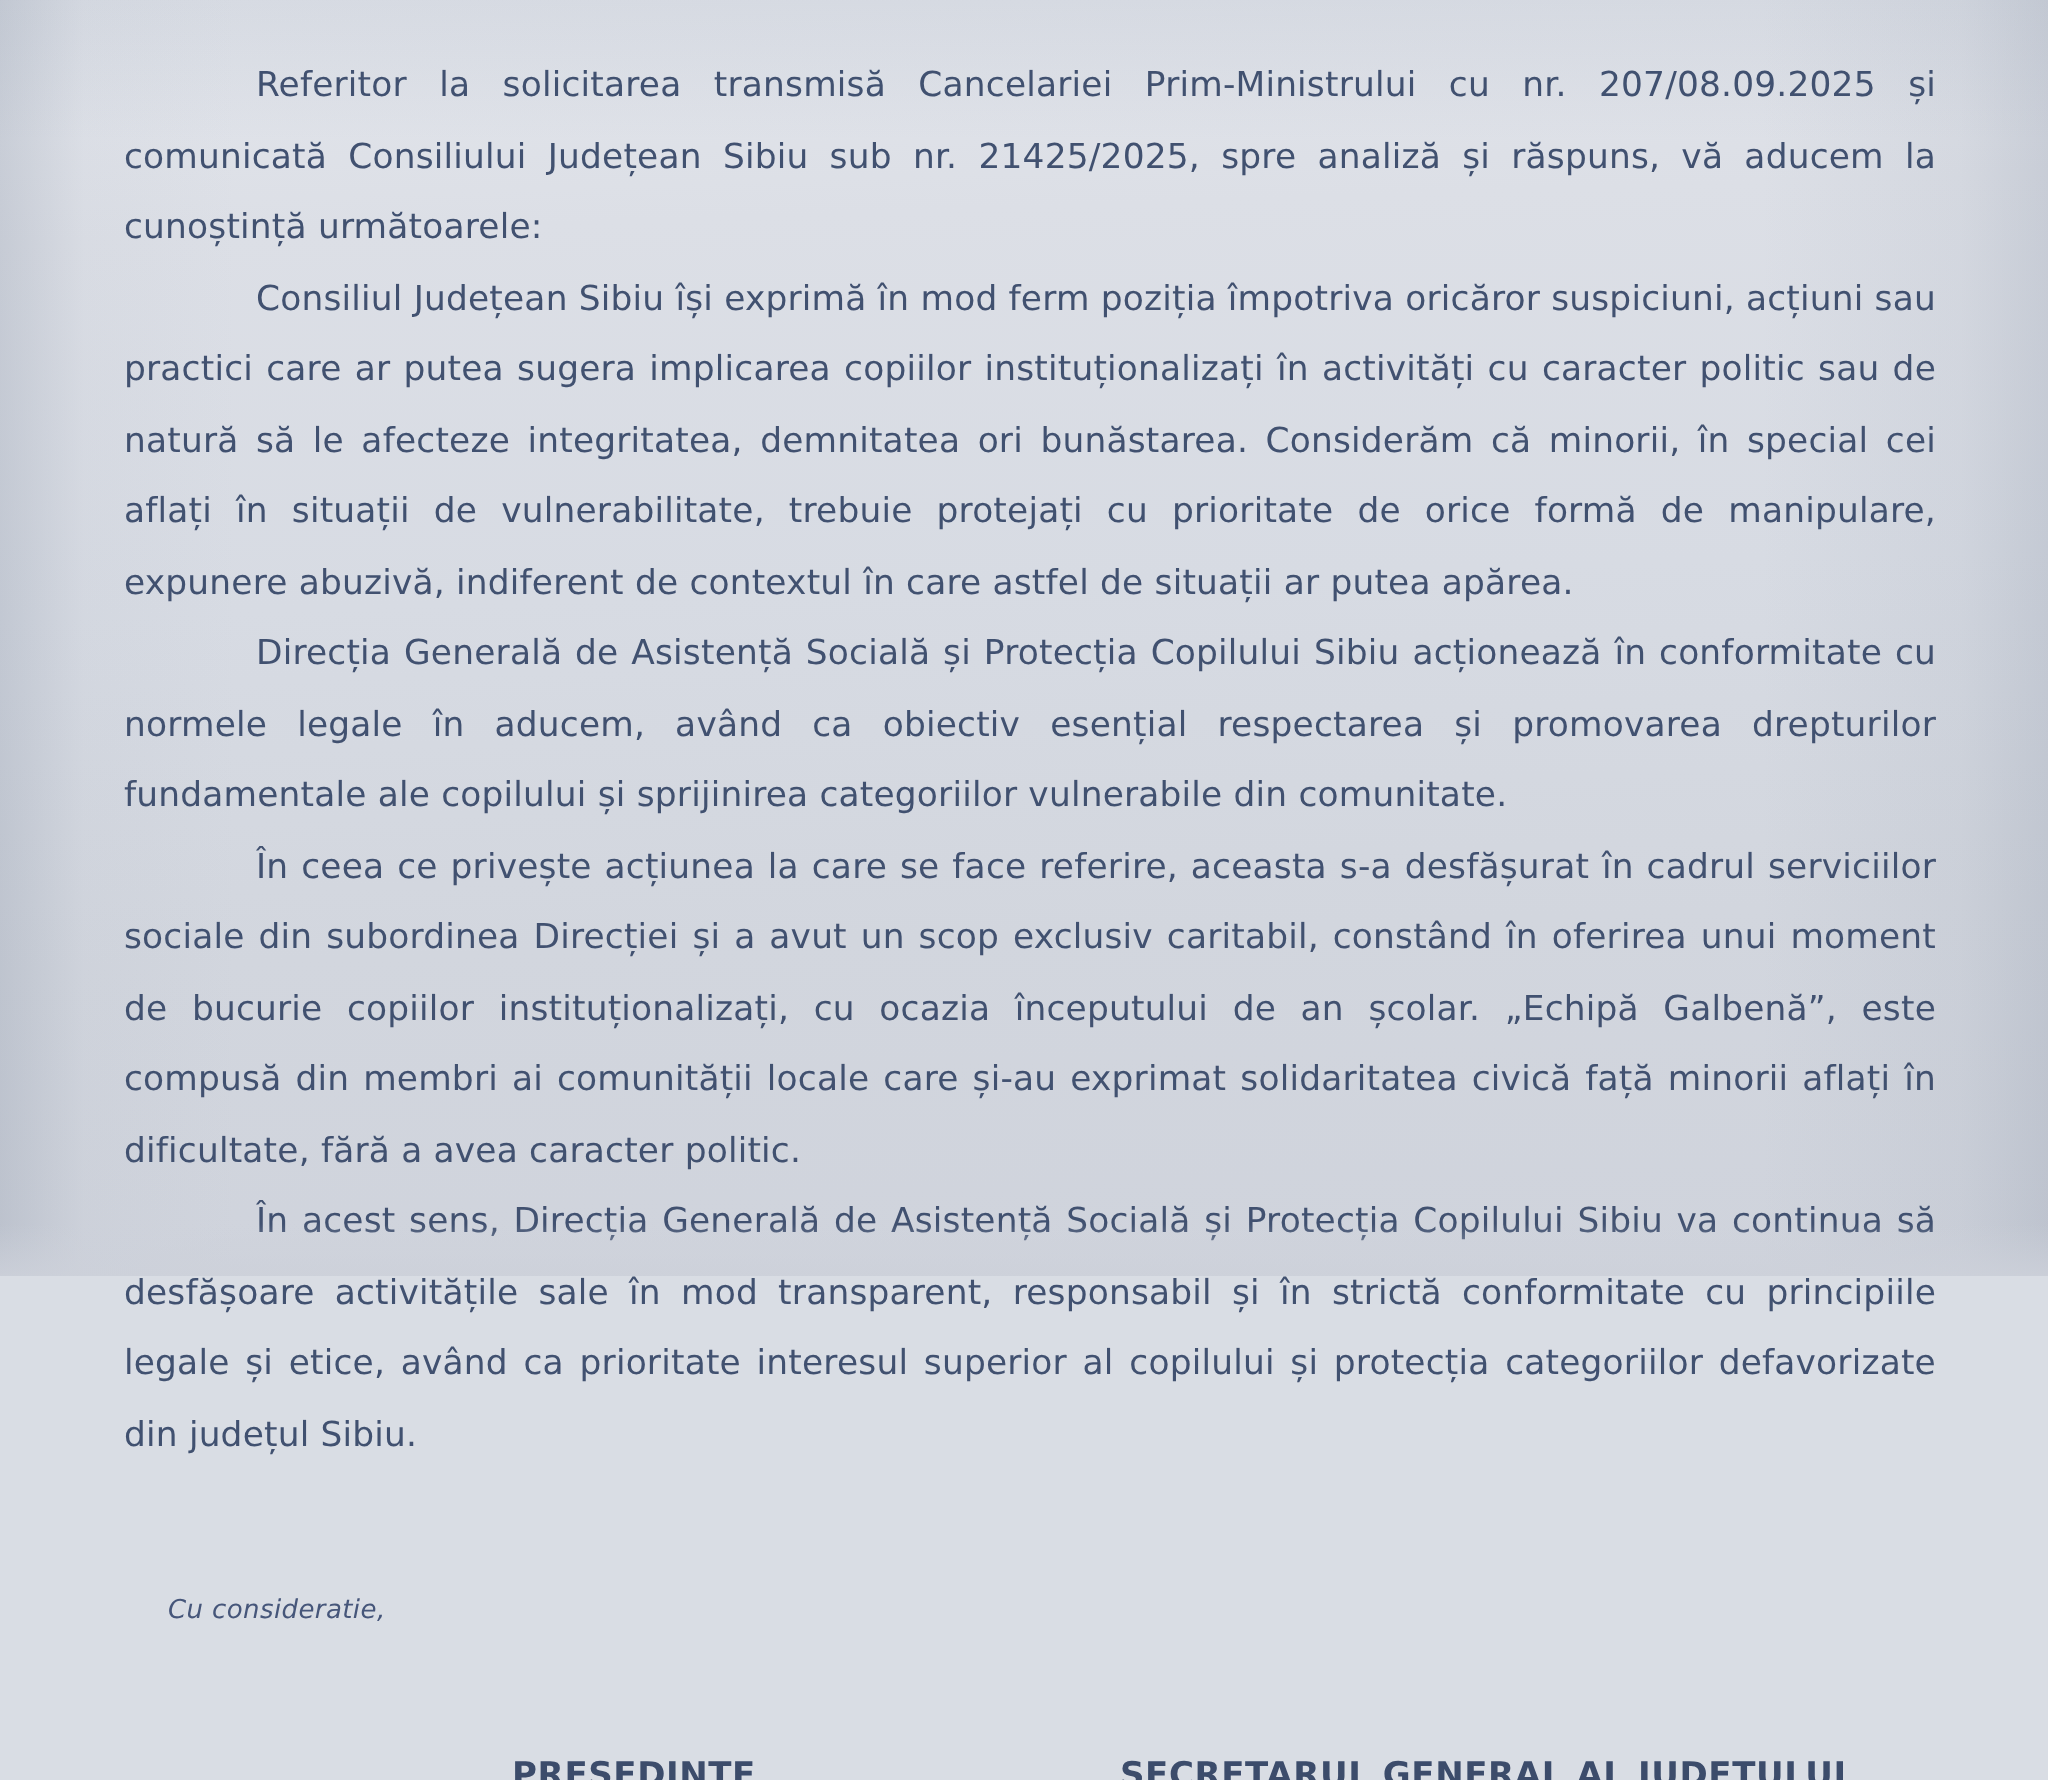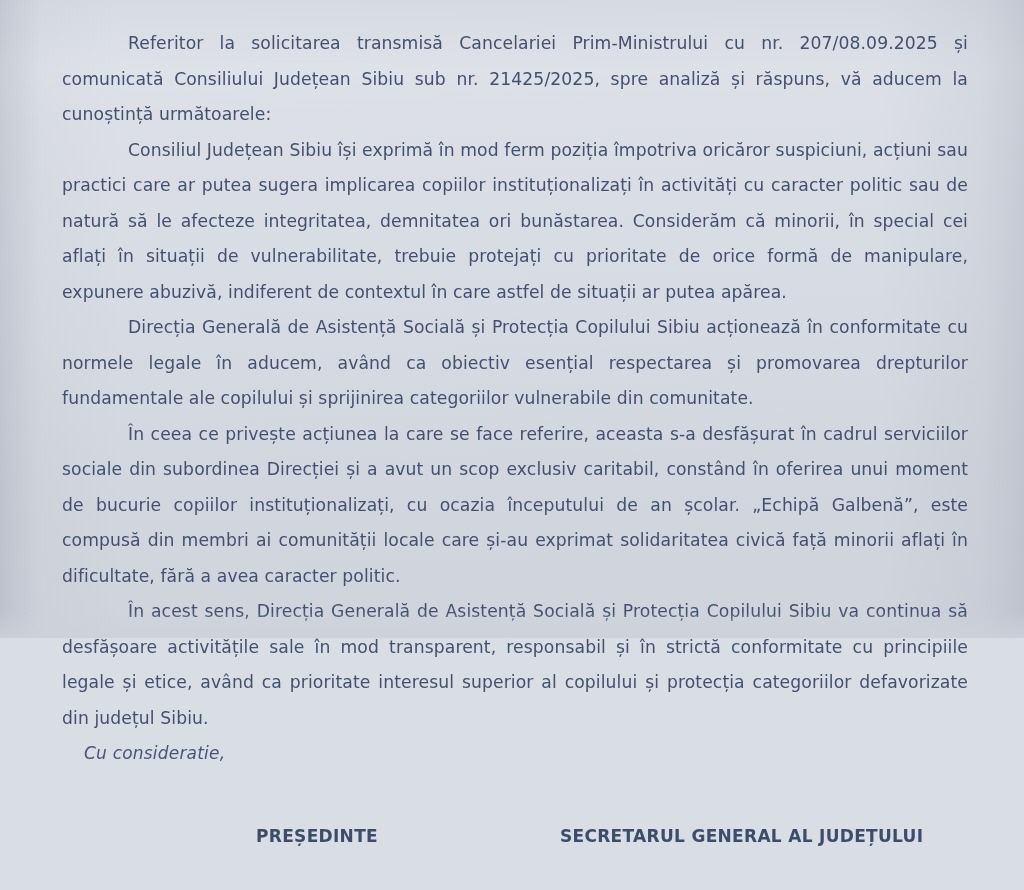--- a/index.html
+++ b/index.html
@@ -43,22 +43,23 @@
     color: #415170;
     text-align: justify;
     letter-spacing: 0.1px;
   }
   .para {
     margin: 0 0 0 0;
     text-indent: 66px;
     text-align: justify;
   }
   .closing {
+    margin-top: 52px;
     font-style: italic;
-    font-size: 17px;
+    font-size: 13px;
     text-indent: 22px;
     color: #46567a;
     letter-spacing: 0.2px;
   }
   .signatures {
     position: relative;
     margin-top: 54px;
     display: flex;
     justify-content: flex-start;
     gap: 120px;

